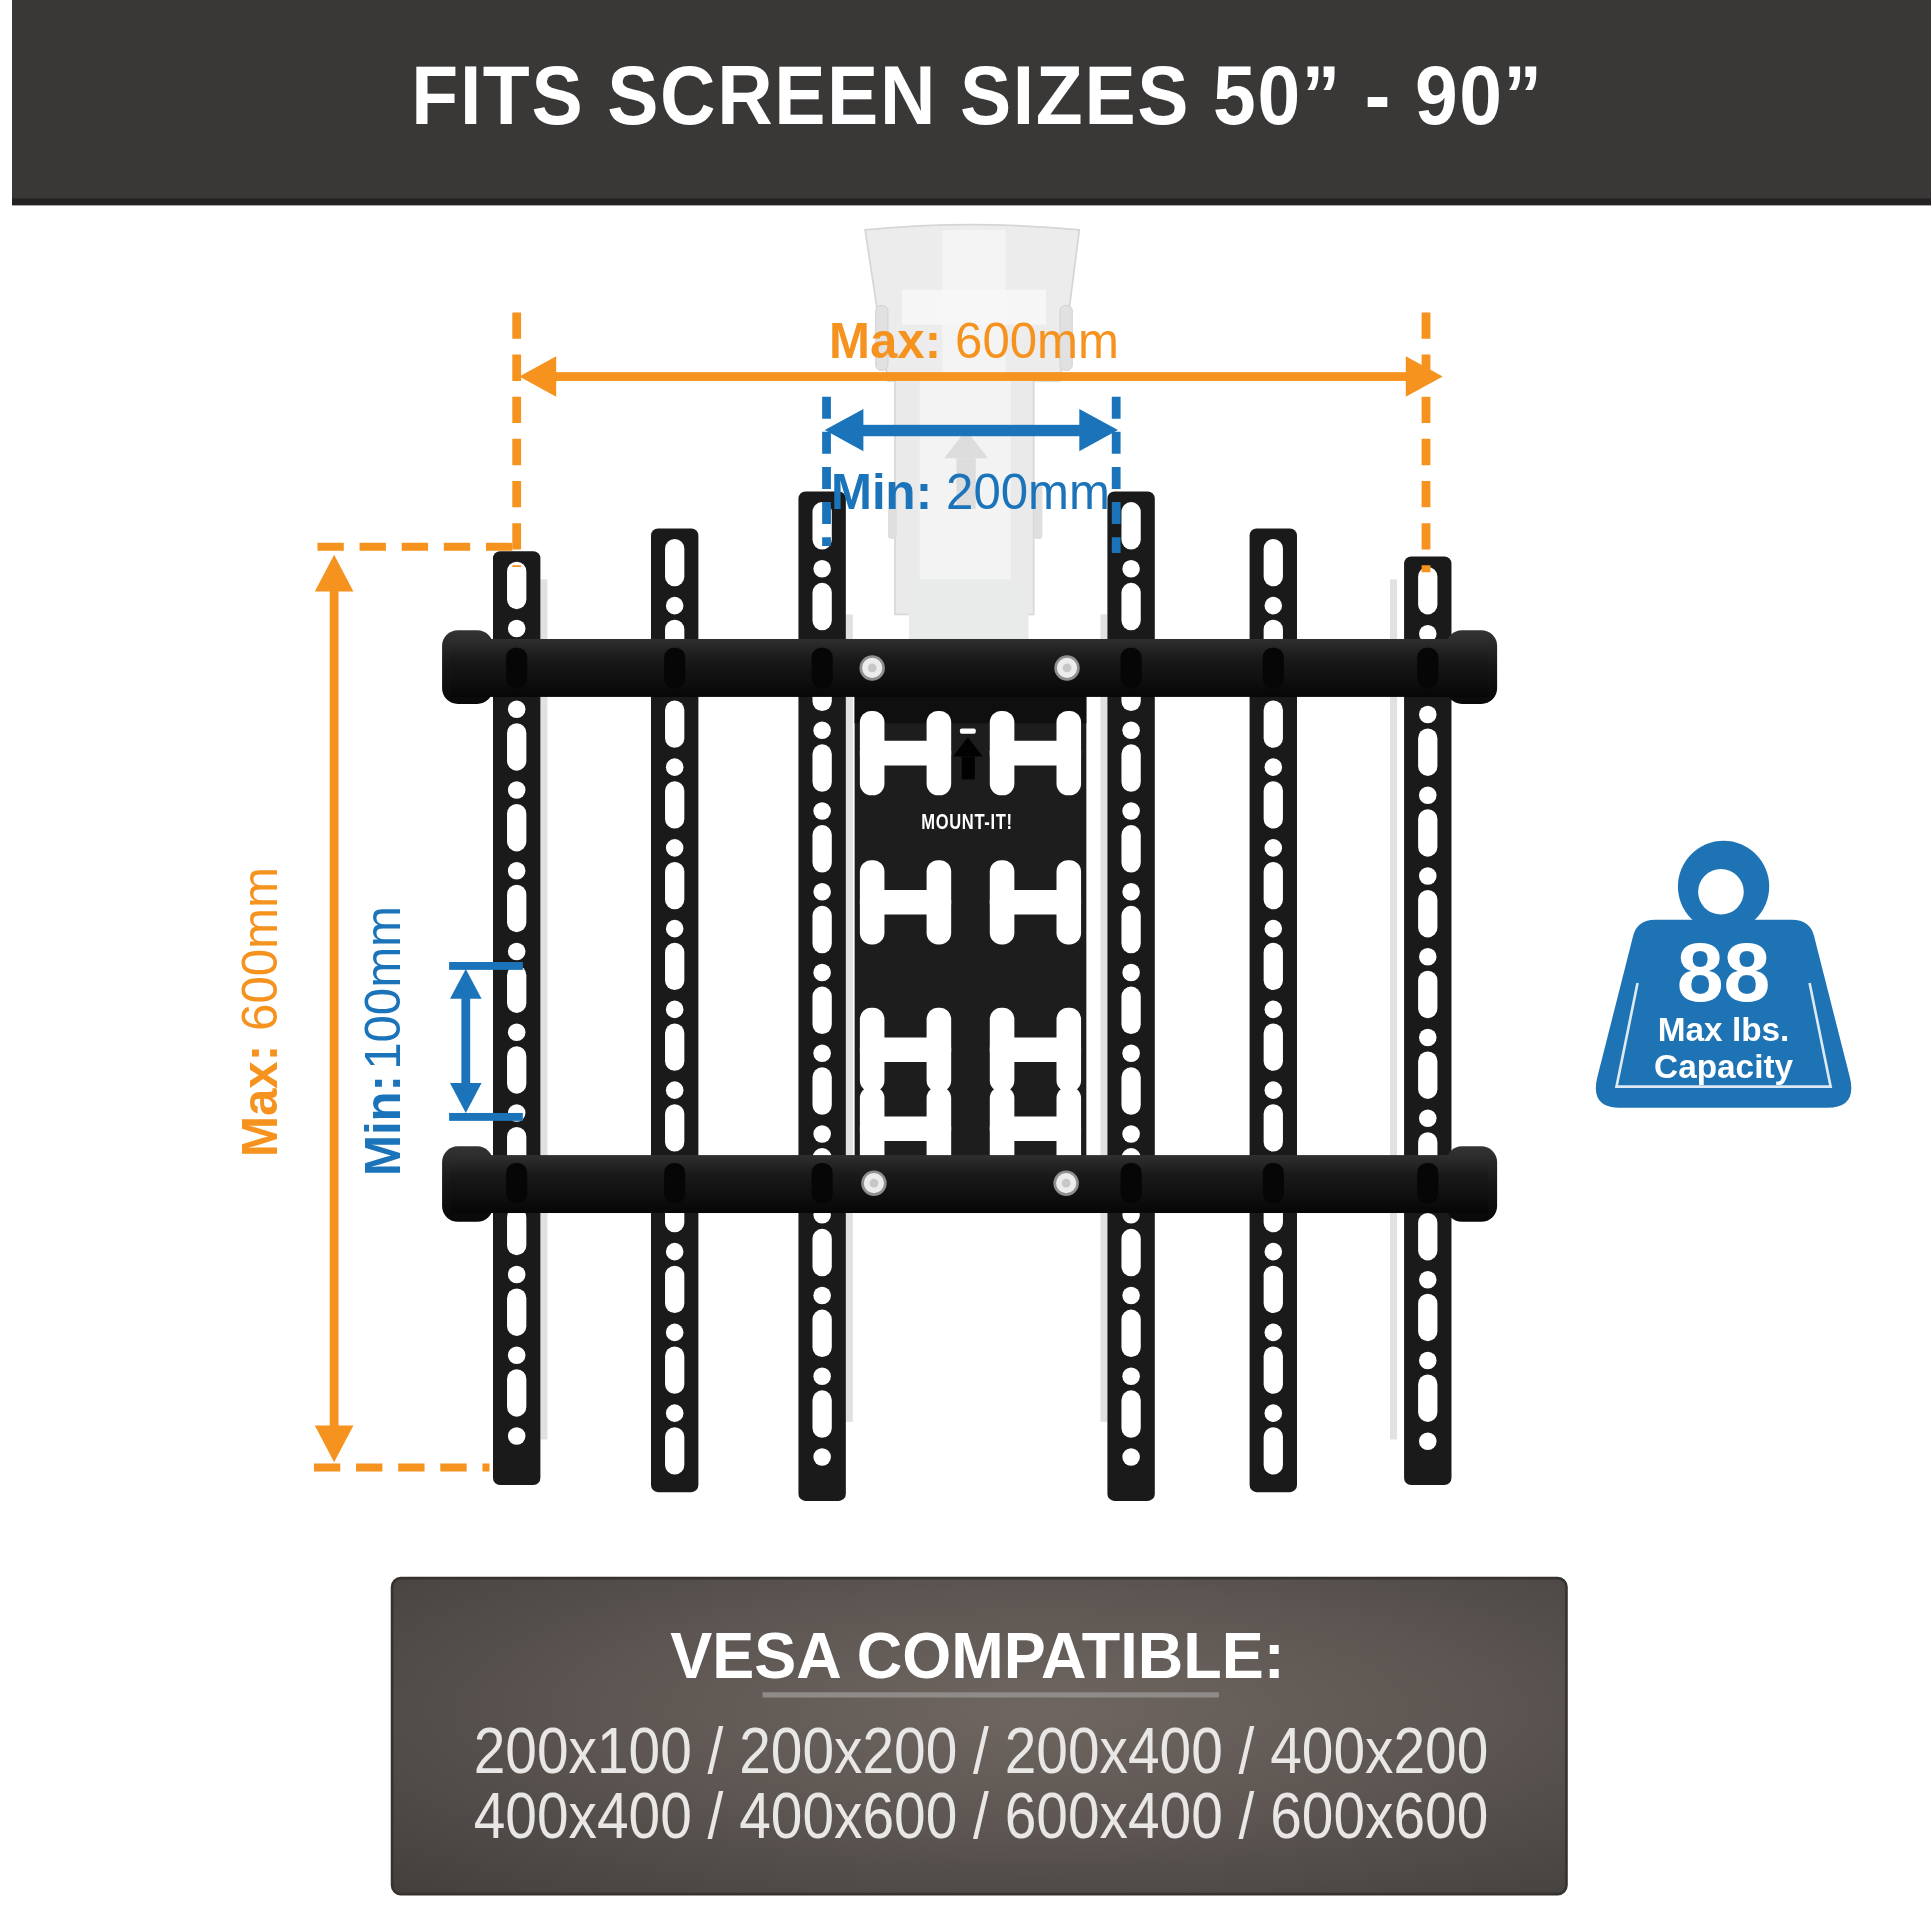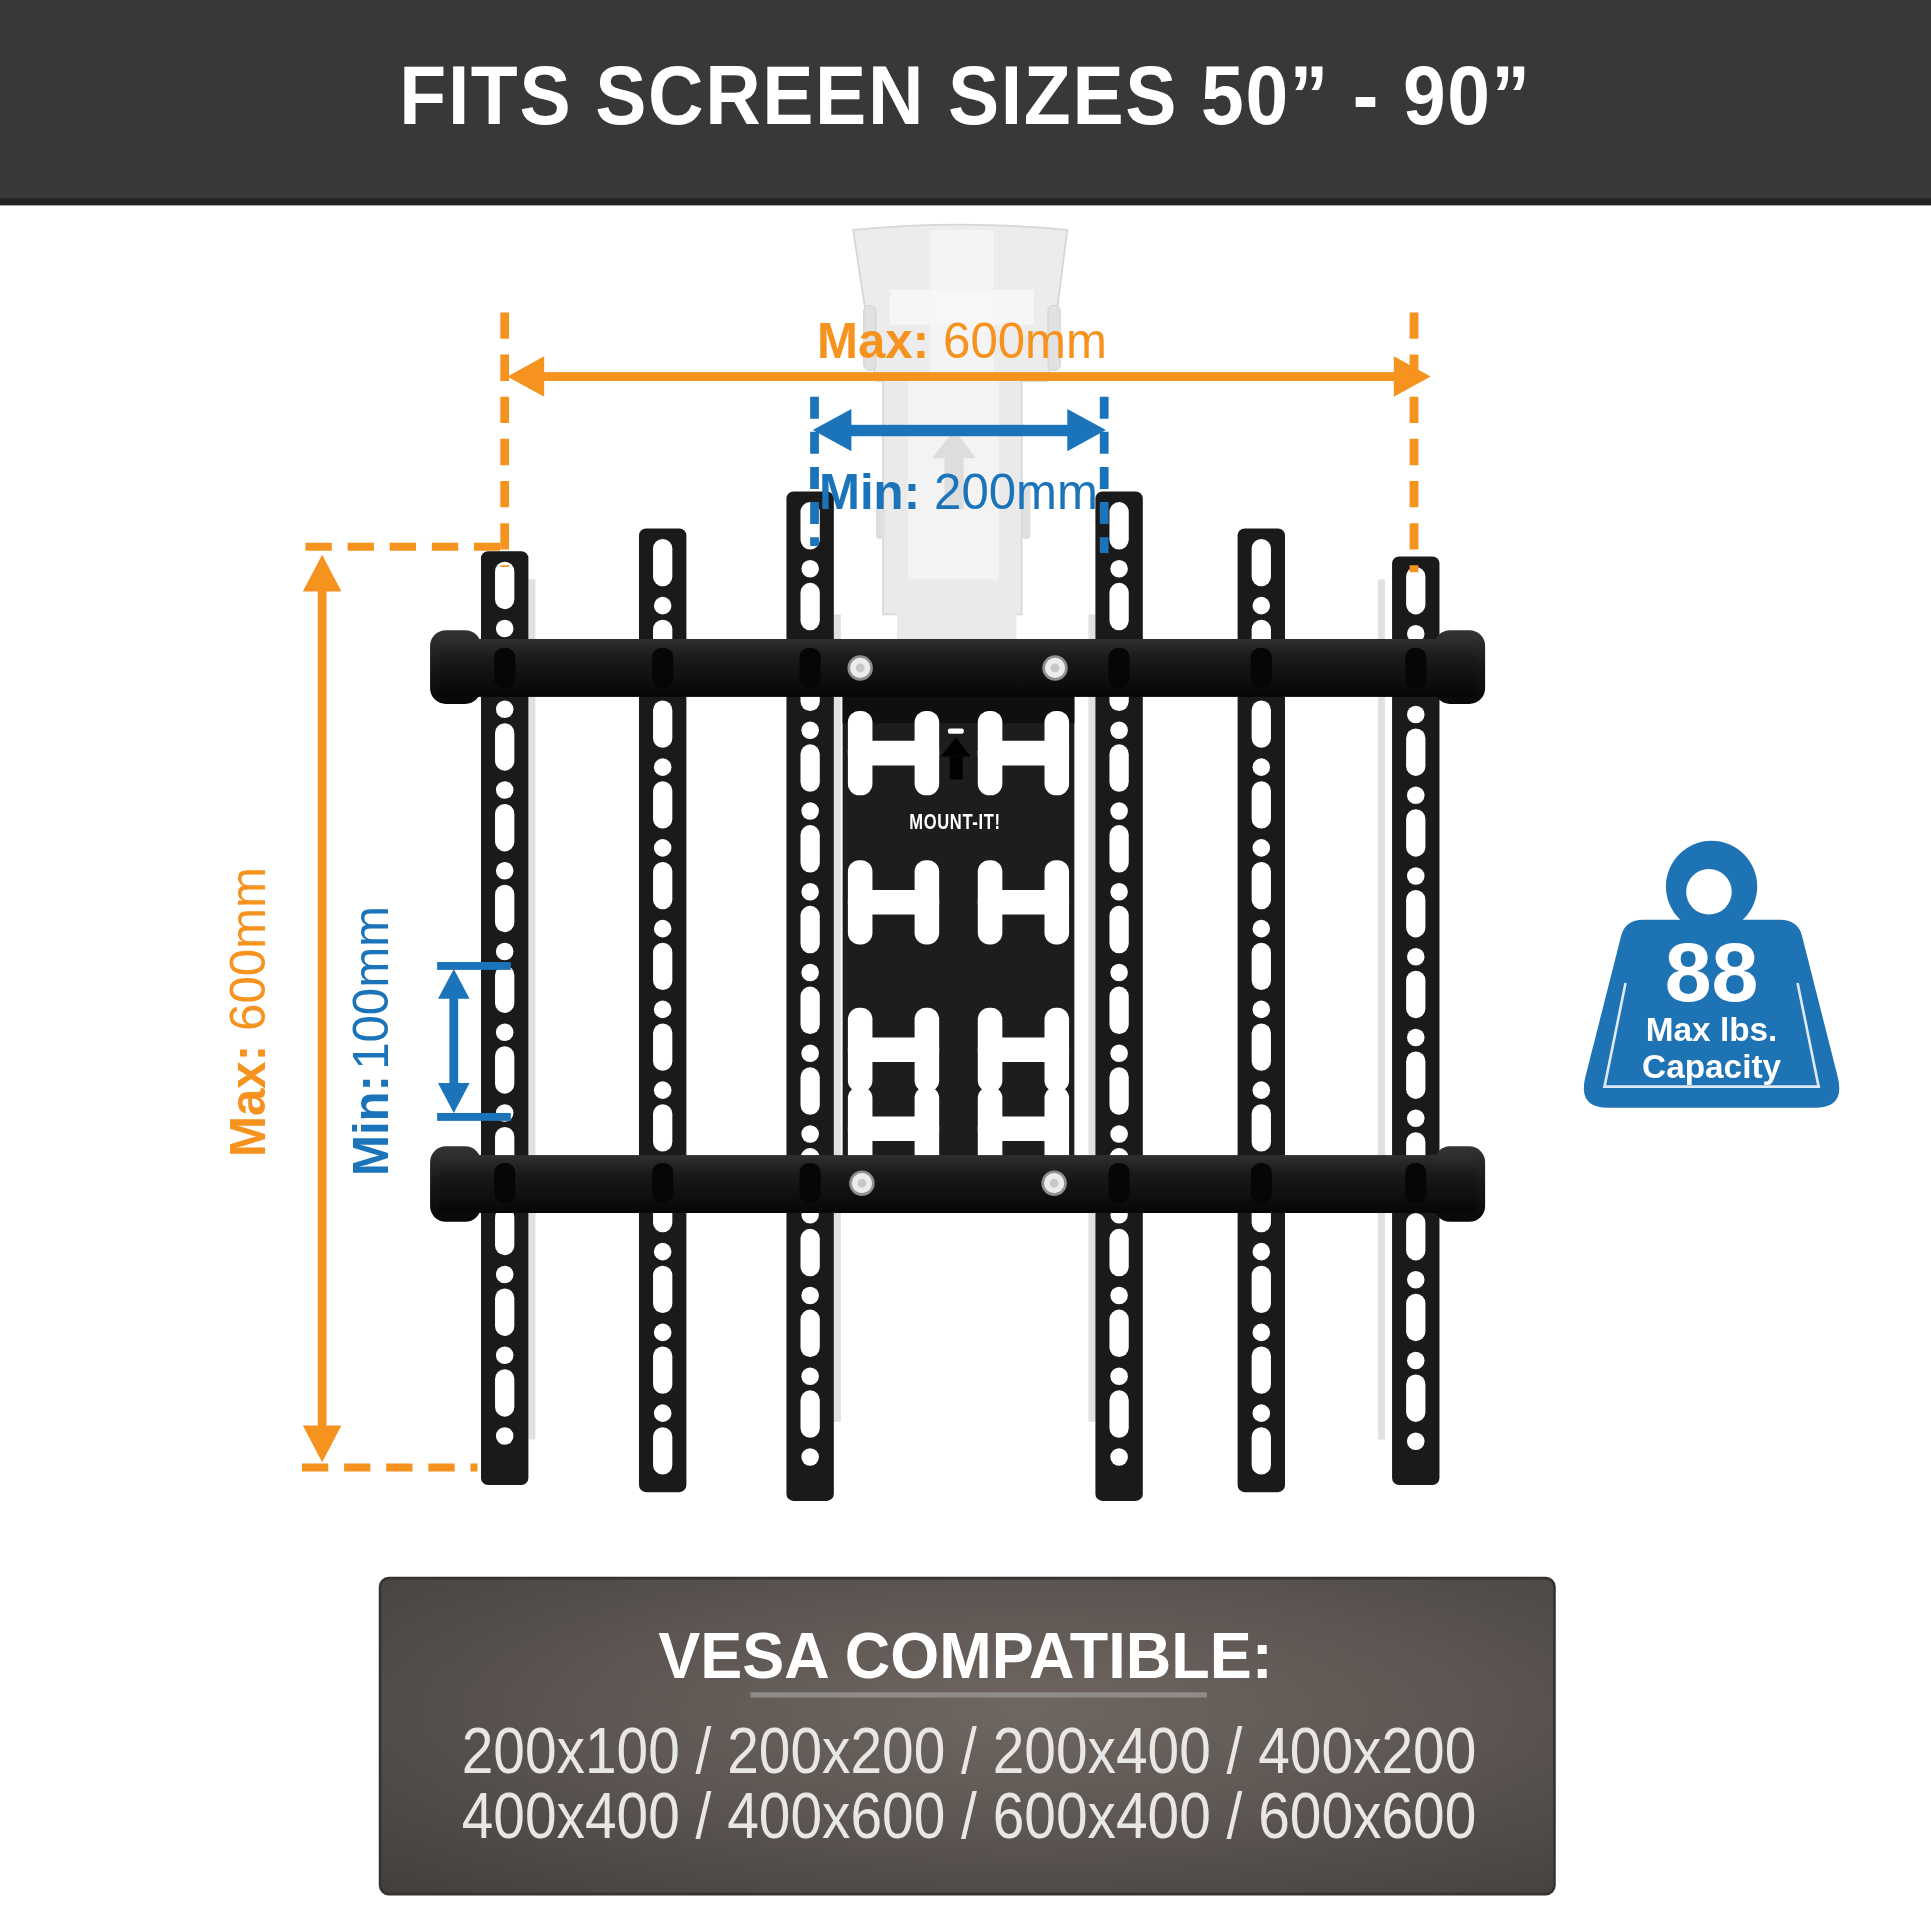--- a/index.html
+++ b/index.html
@@ -1,17 +1,17 @@
 <!DOCTYPE html>
 <html style="--c-orange: #f6921e; --c-blue: #1b74ba; --c-wblue: #1e73b5;font-size:14px"><head>
 <meta charset="utf-8">
 <style>
   html,body{margin:0;padding:0;background:#ffffff;}
   body{width:1931px;height:1931px;overflow:hidden;font-family:"Liberation Sans",sans-serif;}
-  #stage{position:relative;width:1777px;height:1931px;}
+  #stage{position:relative;width:1777px;height:1931px;margin-left:12px;}
   svg text{font-family:"Liberation Sans",sans-serif;}
   .orange-fill{fill:var(--c-orange,#f6921e);}
   .orange-stroke{stroke:var(--c-orange,#f6921e);}
   .blue-fill{fill:var(--c-blue,#1b74ba);}
   .blue-stroke{stroke:var(--c-blue,#1b74ba);}
   .wblue-fill{fill:var(--c-wblue,#1e73b5);}
   .dash-v{stroke-width:10;stroke-dasharray:30 18;fill:none;}
   .dash-v-blue{stroke-width:10;stroke-dasharray:25 15;fill:none;}
   .dash-h{stroke-width:9;stroke-dasharray:30 18;fill:none;}
   .ann-label{font-size:56px;}

